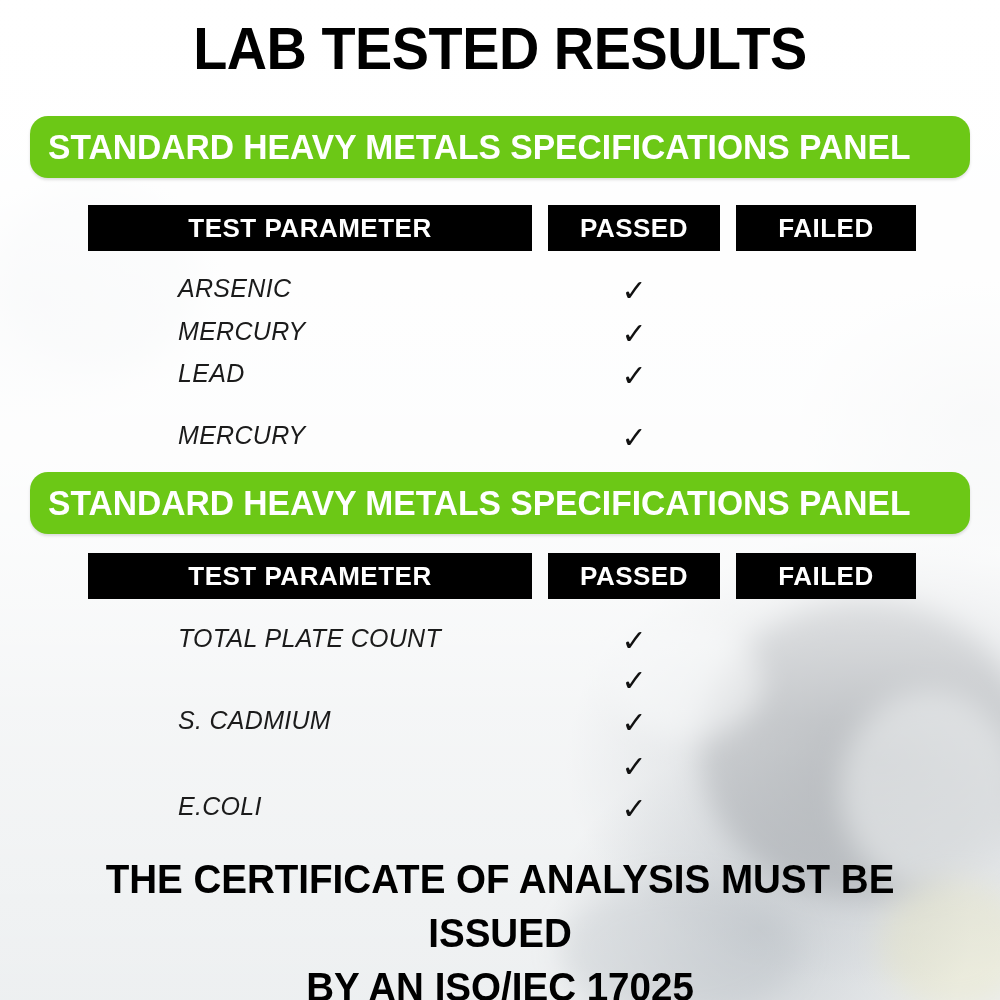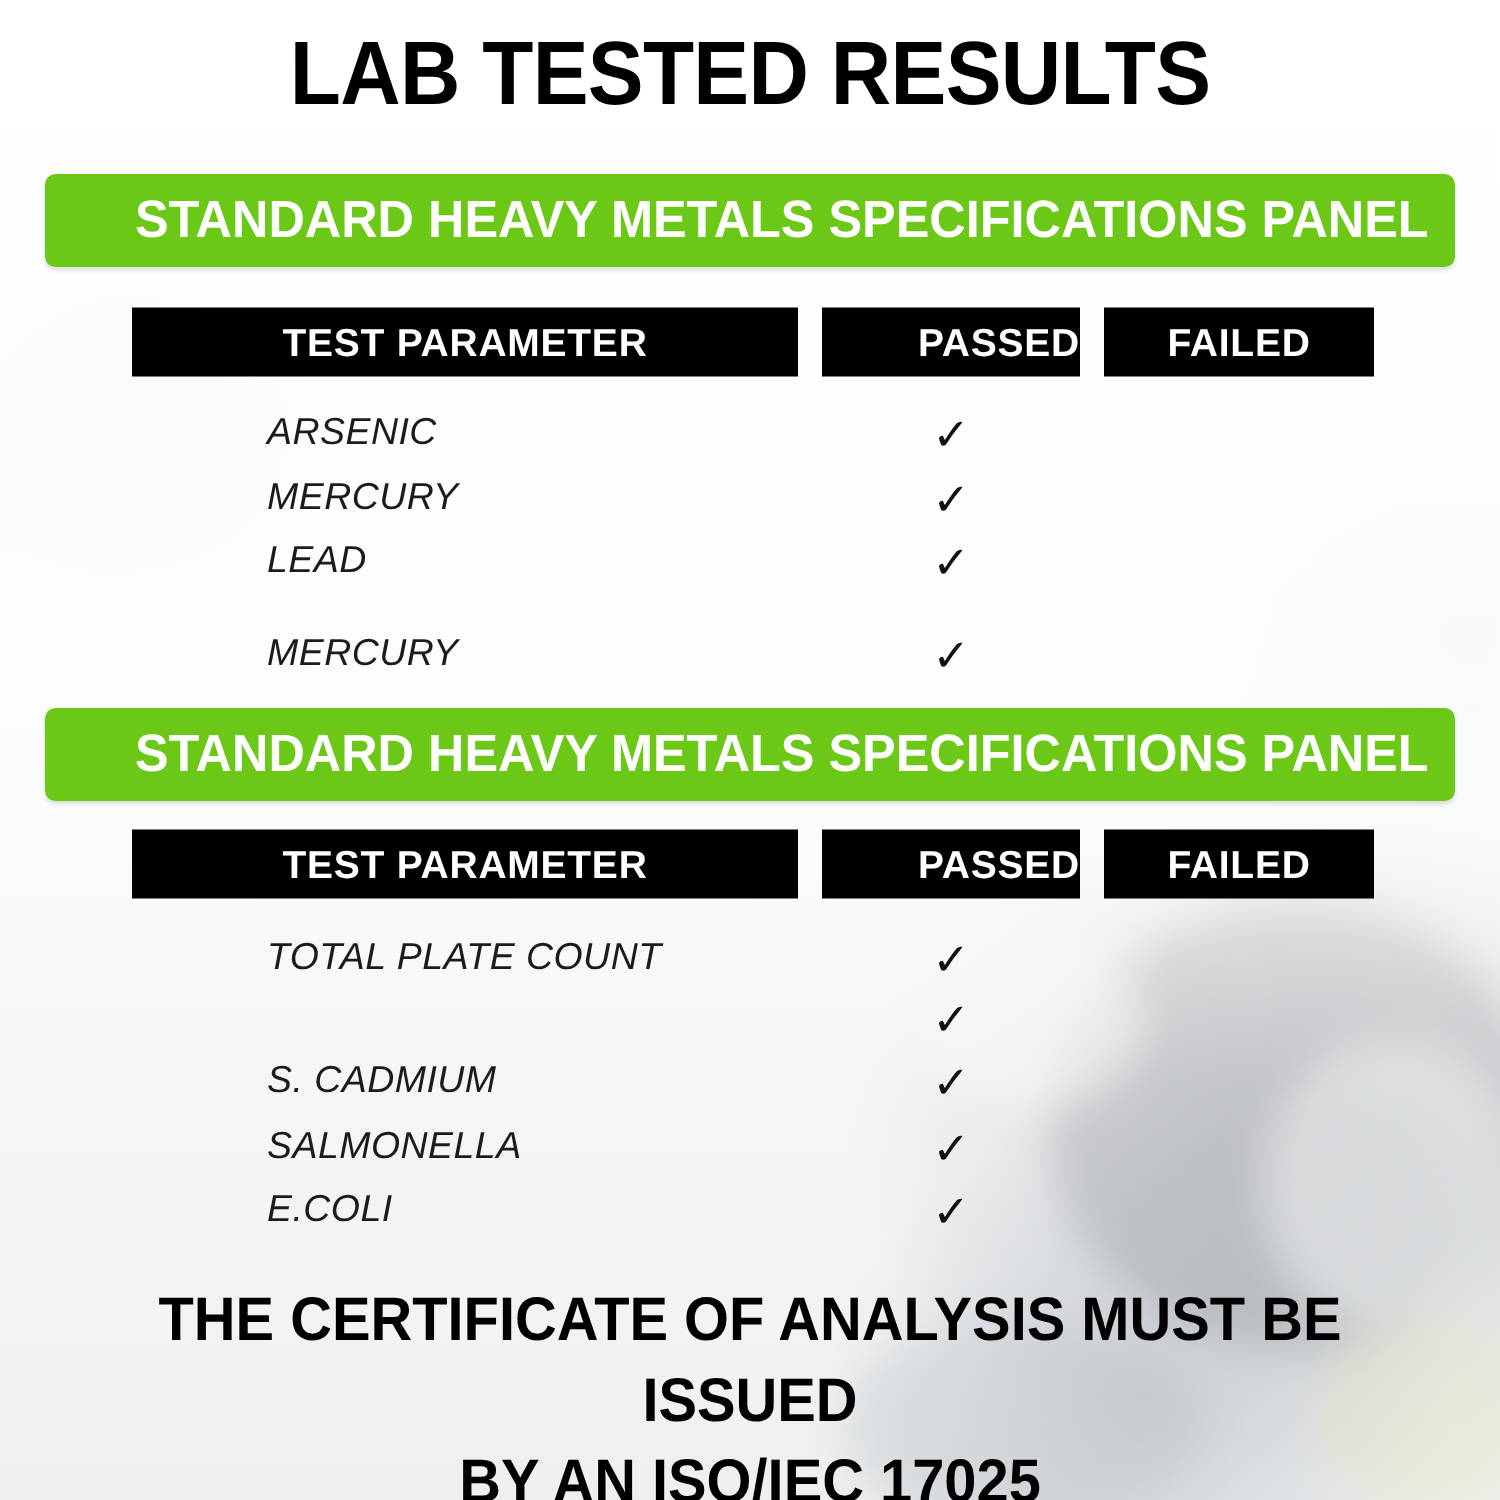--- a/index.html
+++ b/index.html
@@ -72,24 +72,24 @@
     transform: scaleX(0.93);
   }
 
   
   .green-bar {
     position: absolute;
     left: 30px;
     width: 940px;
     height: 62px;
     background: #6cc816;
-    border-radius: 7px;
+    border-radius: 18px;
     display: flex;
     align-items: center;
-    justify-content: flex-end;
+    justify-content: flex-start;
     box-shadow: 0 2px 3px rgba(0,0,0,0.13);
   }
   .green-bar .bar-text {
     color: #ffffff;
     font-size: 35px;
     font-weight: bold;
     letter-spacing: 0px;
     font-family: "Liberation Sans Narrow", "Liberation Sans", sans-serif;
     transform: scaleX(0.96);
     white-space: nowrap;
@@ -108,21 +108,21 @@
   }
   .hdr span {
     color: #ffffff;
     font-size: 26px;
     font-weight: bold;
     letter-spacing: 0.5px;
     font-family: "Liberation Sans Narrow", "Liberation Sans", sans-serif;
     white-space: nowrap;
   }
   .hdr-param { left: 88px;  width: 444px; }
-  .hdr-pass  { left: 548px; width: 172px; justify-content: flex-end; }
+  .hdr-pass  { left: 548px; width: 172px; }
   .hdr-fail  { left: 736px; width: 180px; }
 
   
   .row {
     position: absolute;
     left: 0;
     width: 1000px;
     height: 38px;
   }
   .row .pname {
@@ -249,21 +249,20 @@
     <div class="row" style="top:664px;">
       <span class="check">✓</span>
       <span class="fail-cell"></span>
     </div>
     <div class="row" style="top:706px;">
       <span class="pname">S. CADMIUM</span>
       <span class="check">✓</span>
       <span class="fail-cell"></span>
     </div>
     <div class="row" style="top:750px;">
-      <span class="pname">SALMONELLA</span>
       <span class="check">✓</span>
       <span class="fail-cell"></span>
     </div>
     <div class="row" style="top:792px;">
       <span class="pname">E.COLI</span>
       <span class="check">✓</span>
       <span class="fail-cell"></span>
     </div>
 
     <div class="footer">

